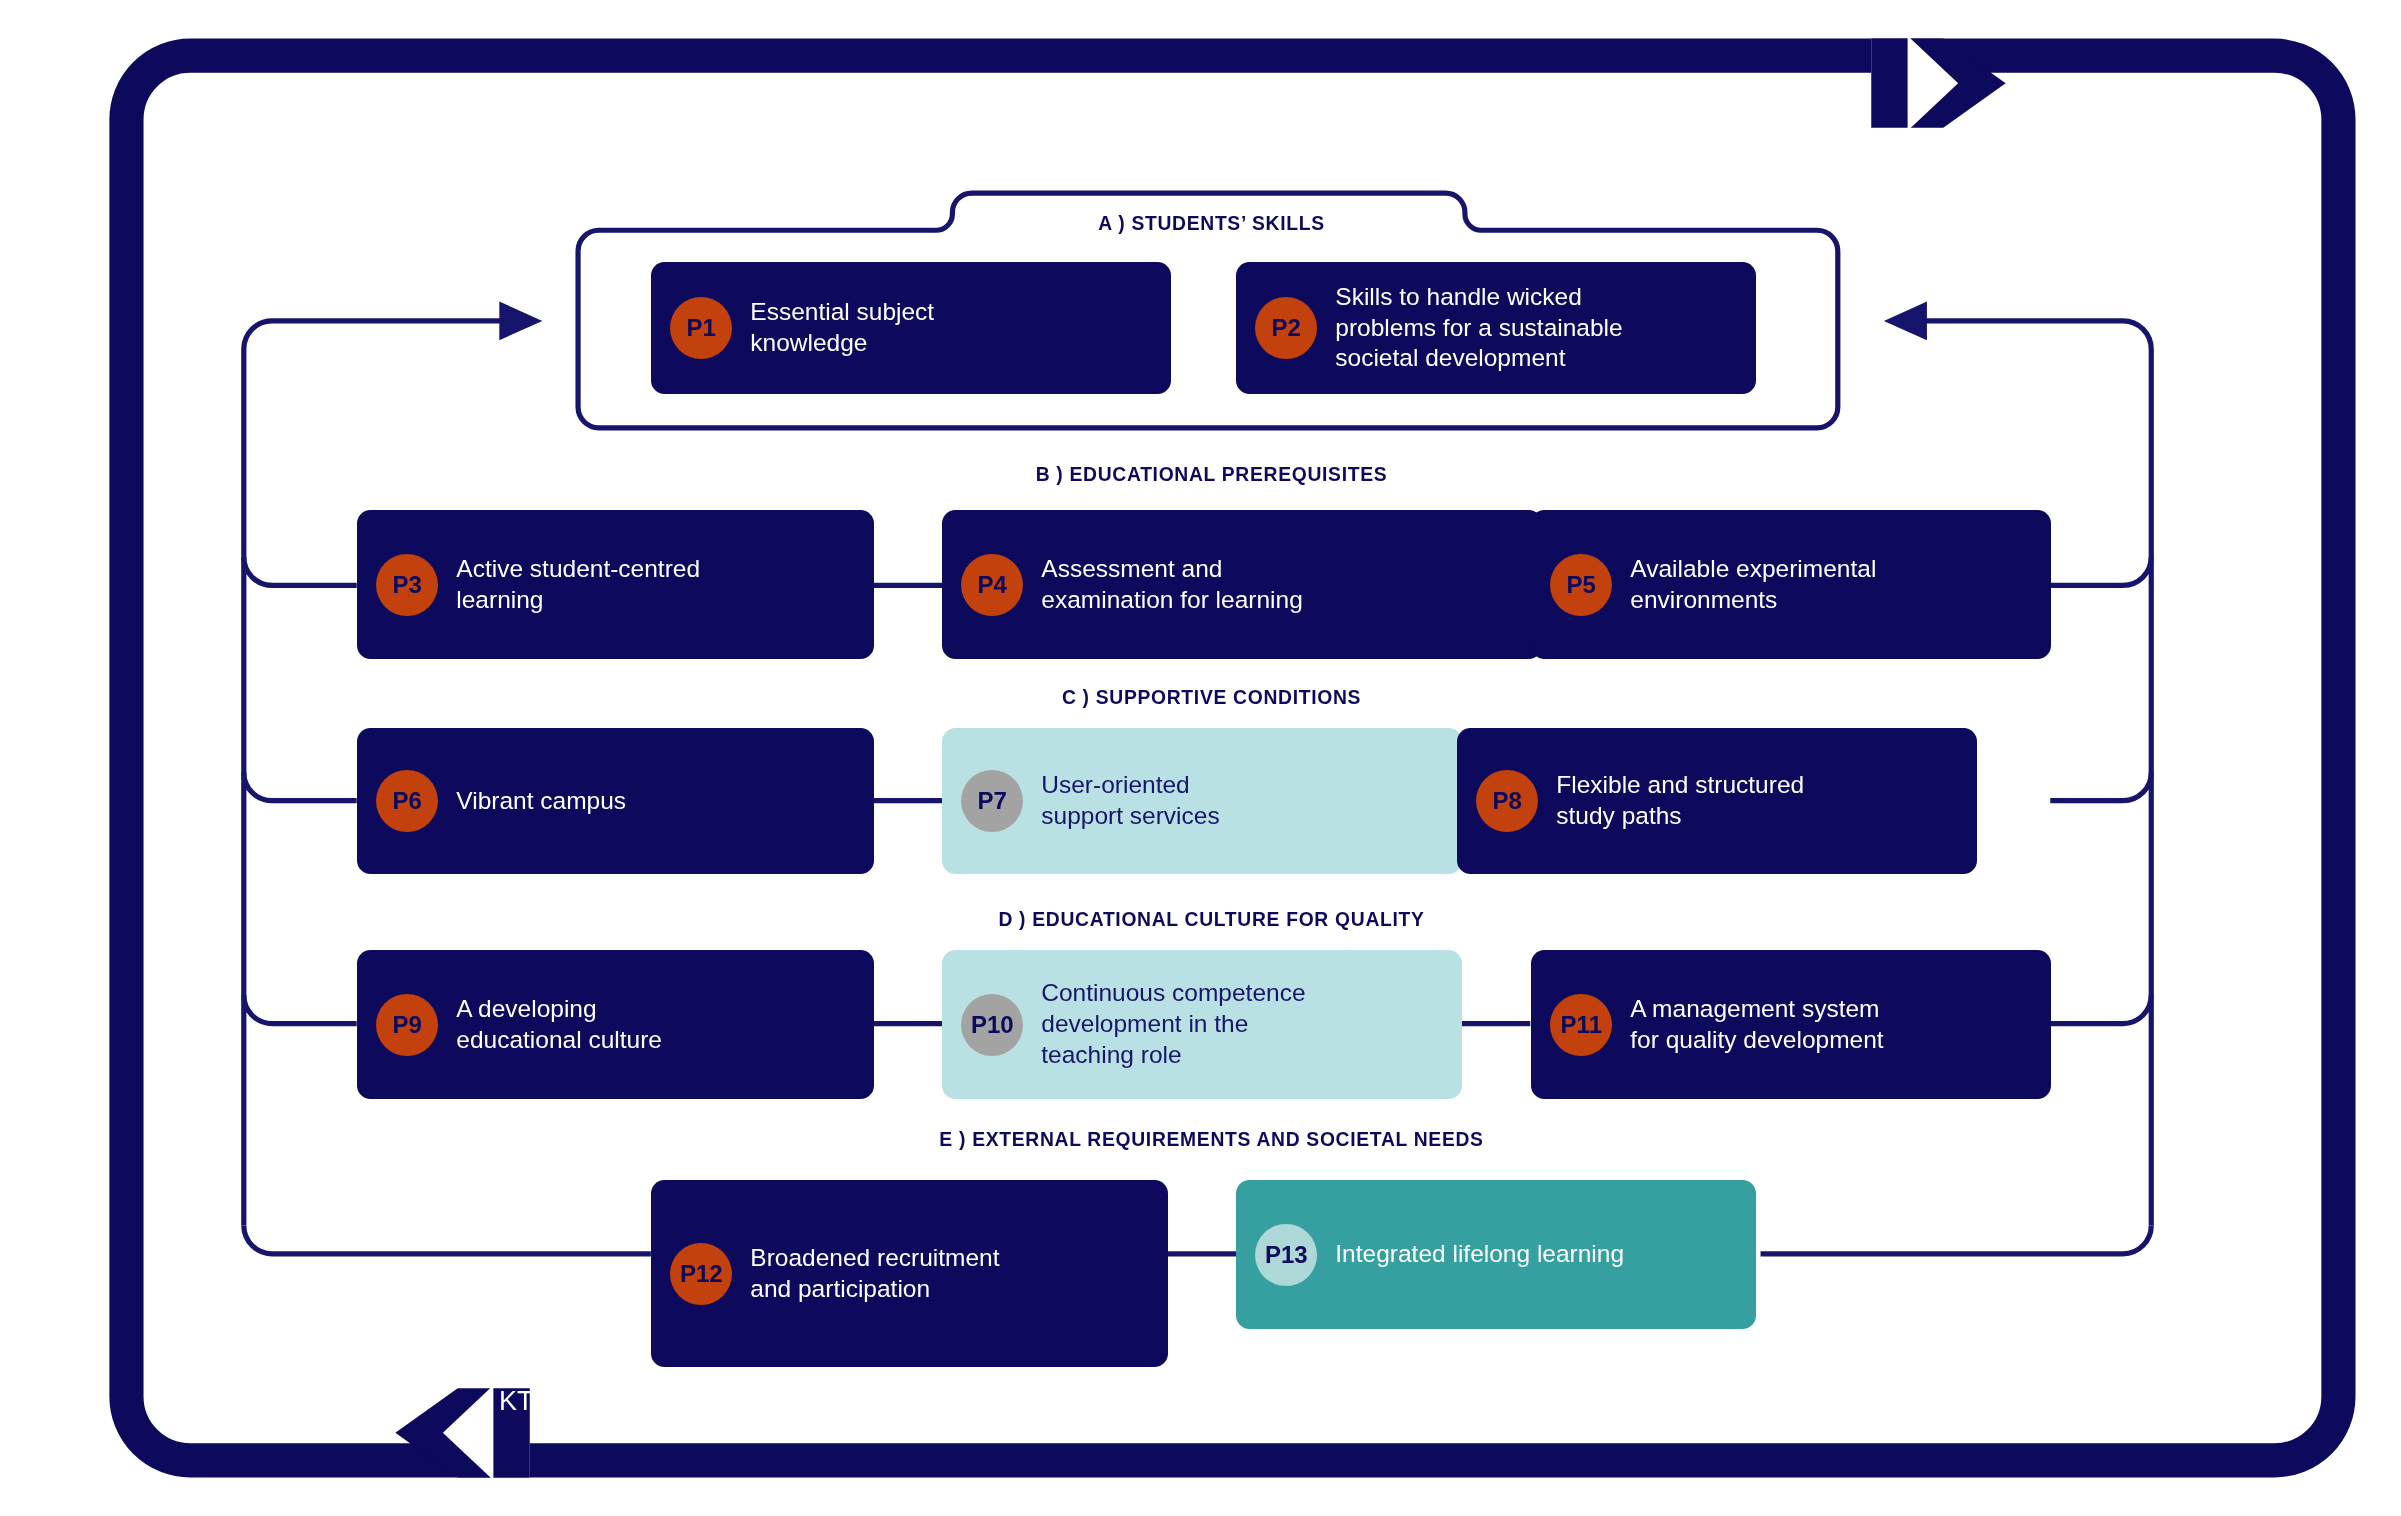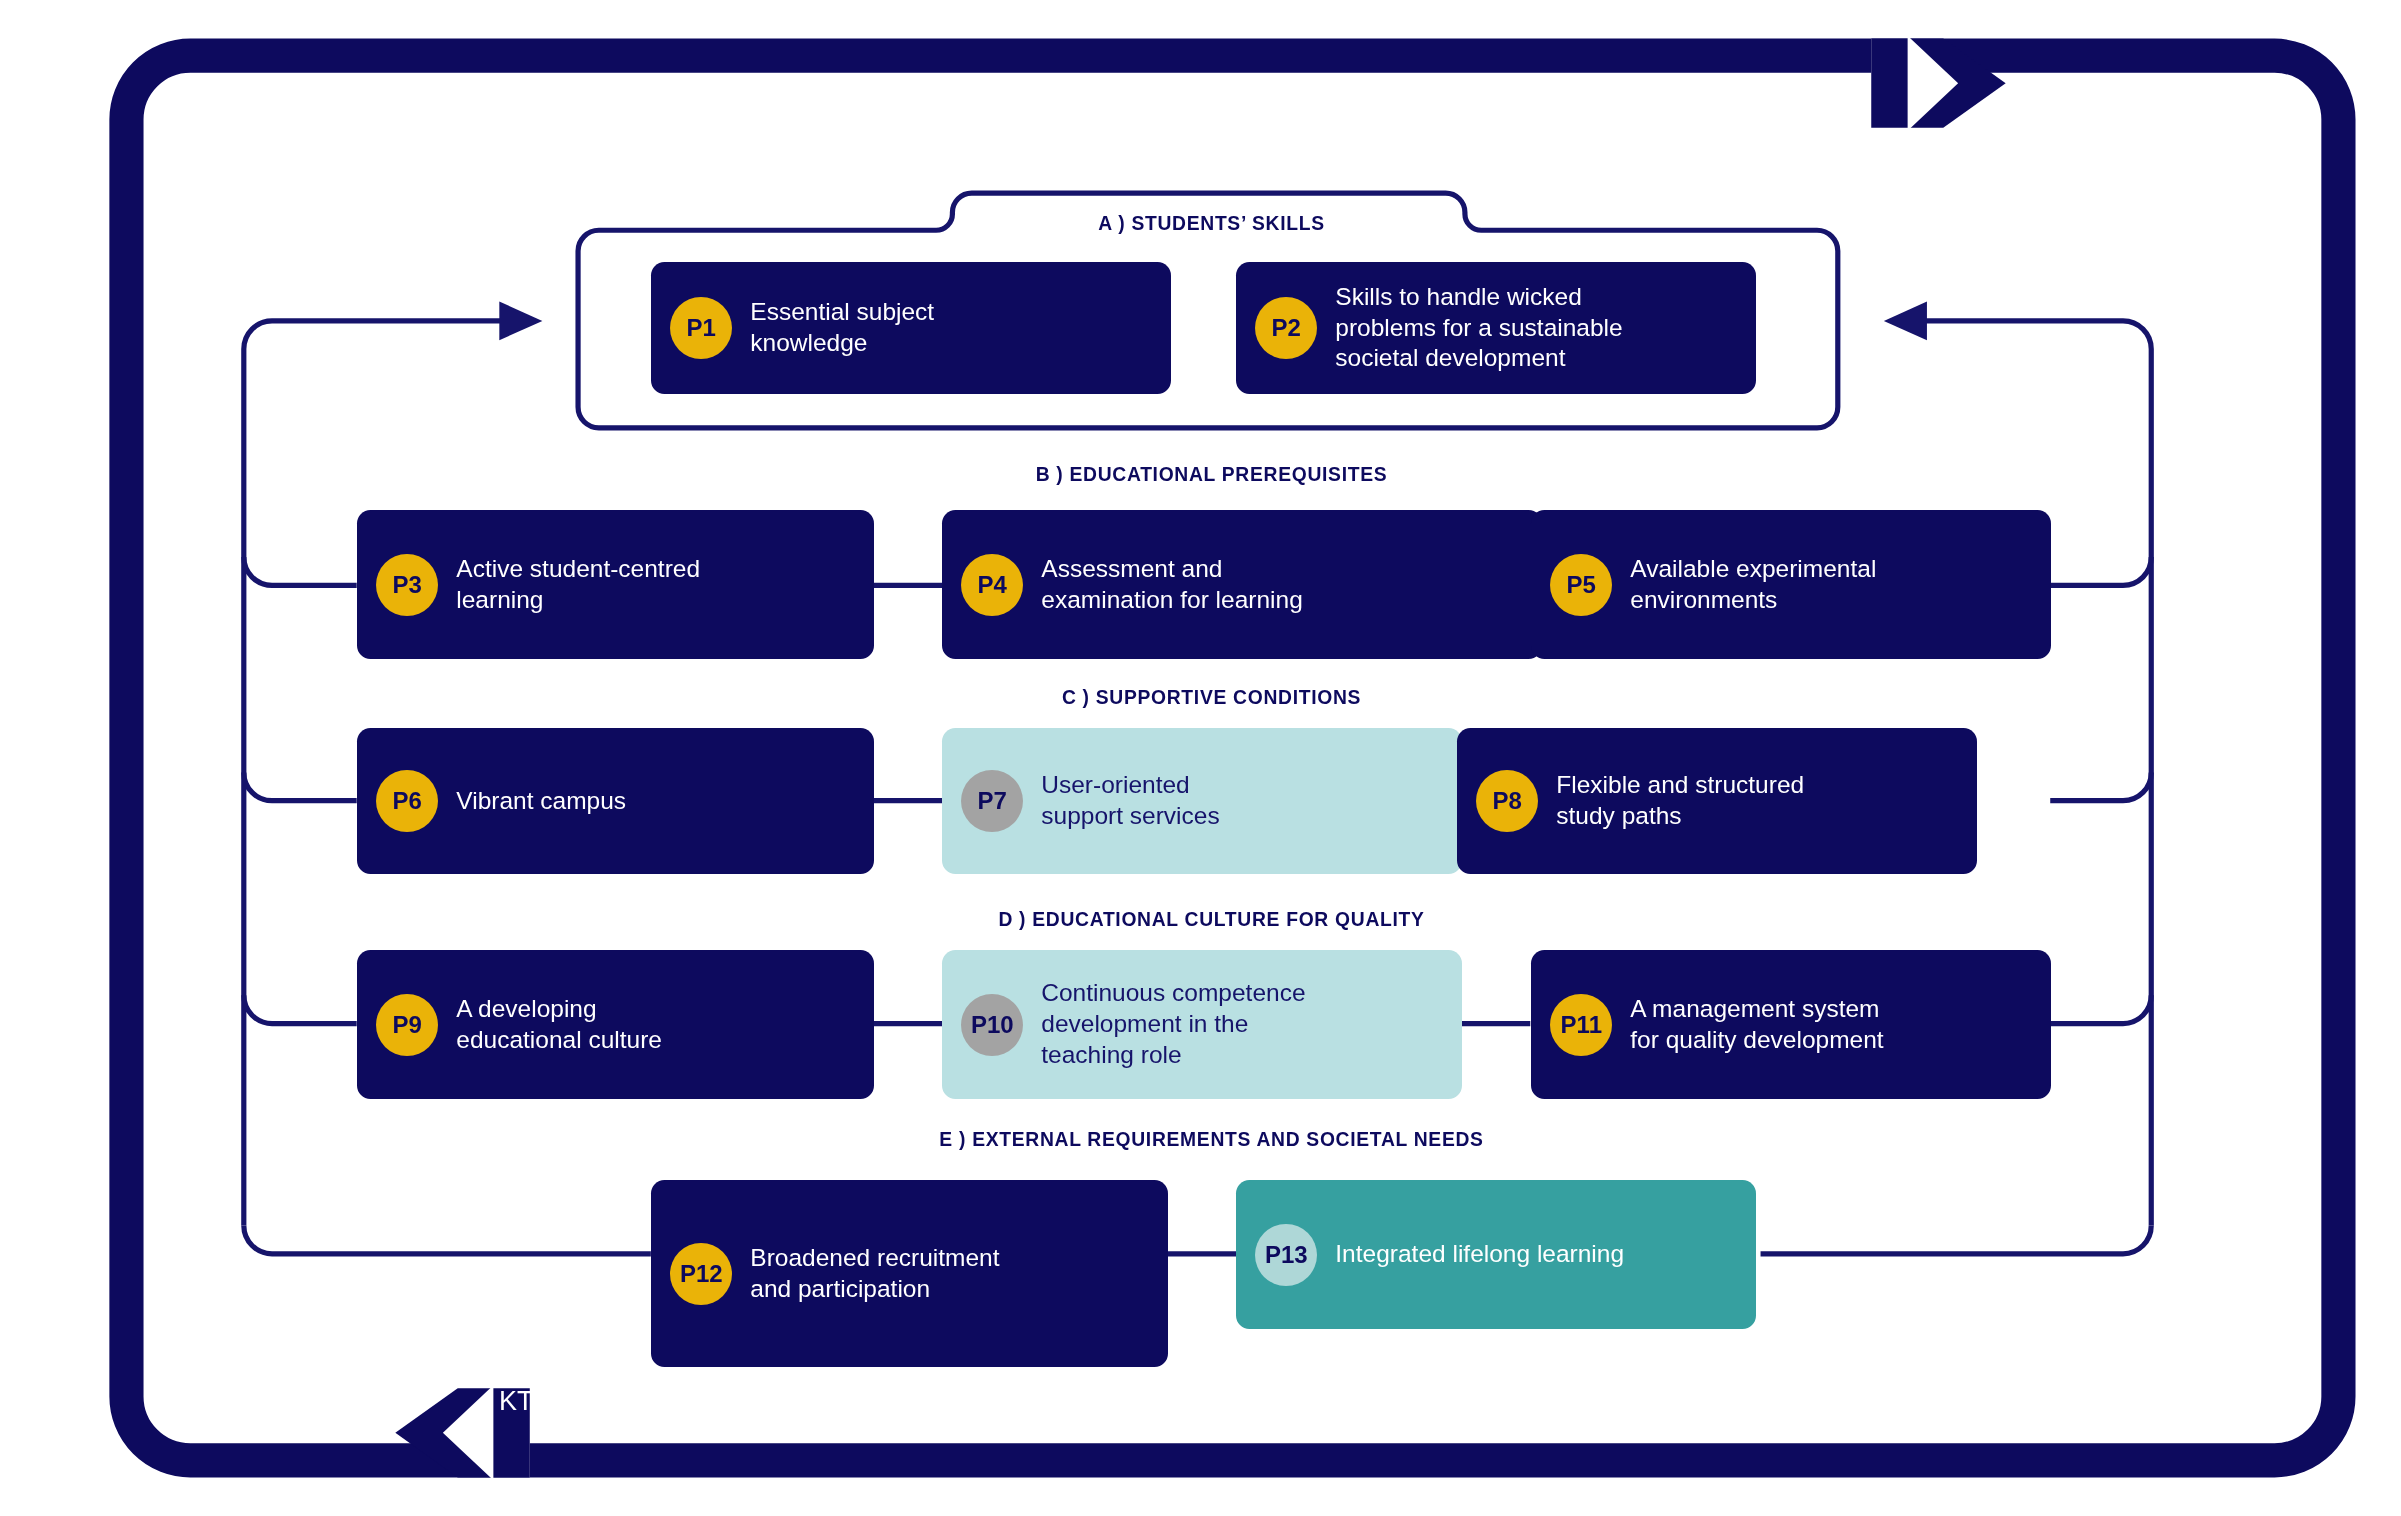--- a/index.html
+++ b/index.html
@@ -30,21 +30,21 @@
   }
   .pbox.navy{background:#0d0a5e;}
   .pbox.cyan{background:#b9e0e2;}
   .pbox.teal{background:#36a0a0;}
 
   .pcircle{
     flex:0 0 auto;width:62px;height:62px;border-radius:50%;
     display:flex;align-items:center;justify-content:center;
     font-size:24px;font-weight:700;color:#0d0a5e;
   }
-  .navy .pcircle{background:#eab308;}
+  .navy .pcircle{background:#c2410c;}
   .cyan .pcircle{background:#a3a3a3;}
   .teal .pcircle{background:#aed7d7;text-align:center;}
 
   .plabel{
     margin-left:18px;font-size:24.5px;line-height:1.26;font-weight:400;
   }
   .navy .plabel{color:#ffffff;}
   .cyan .plabel{color:#16146b;}
   .teal .plabel{color:#ffffff;}
 </style>

